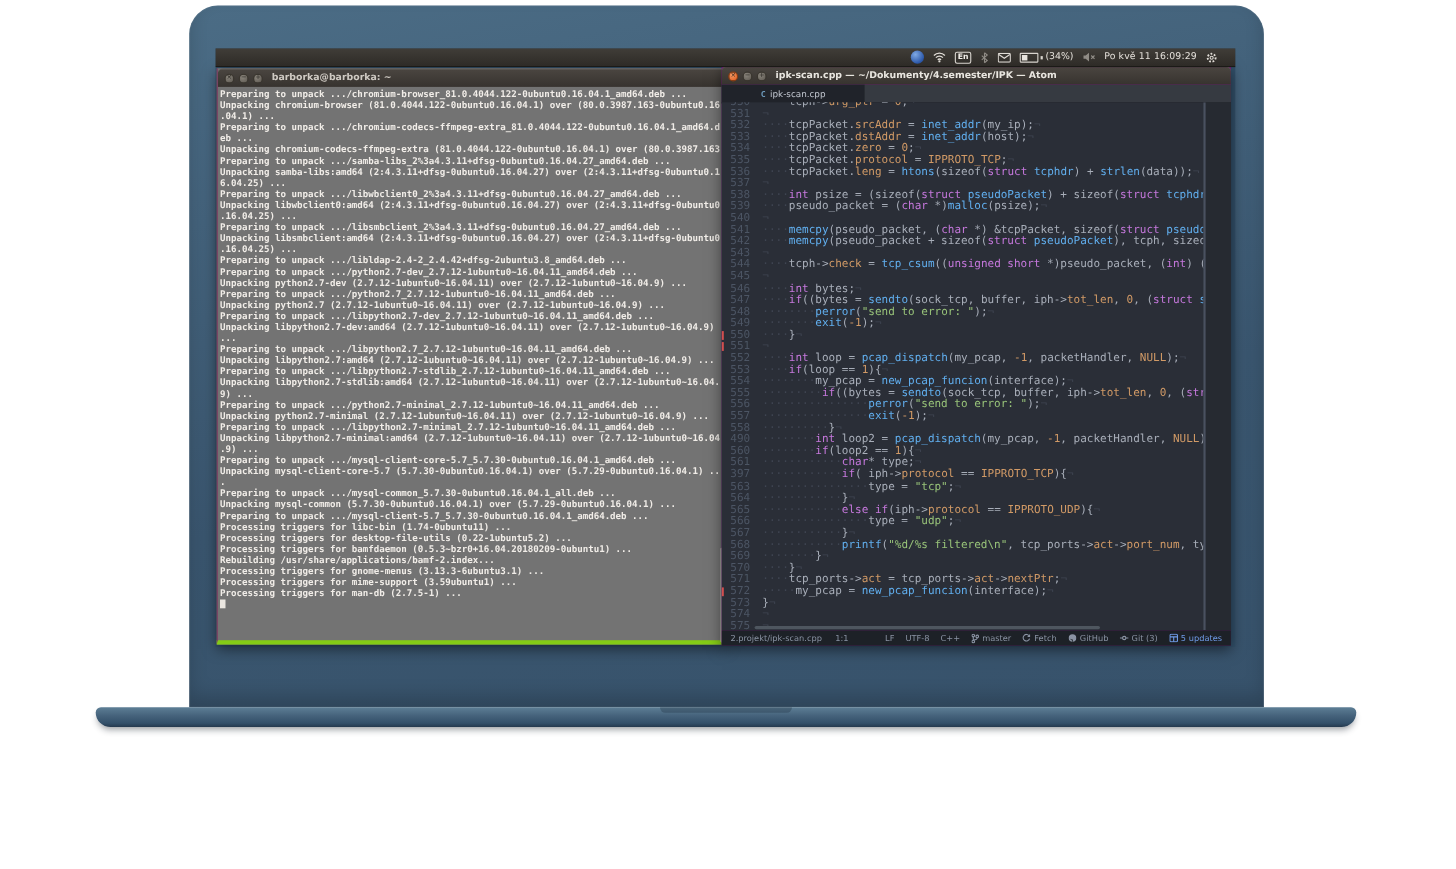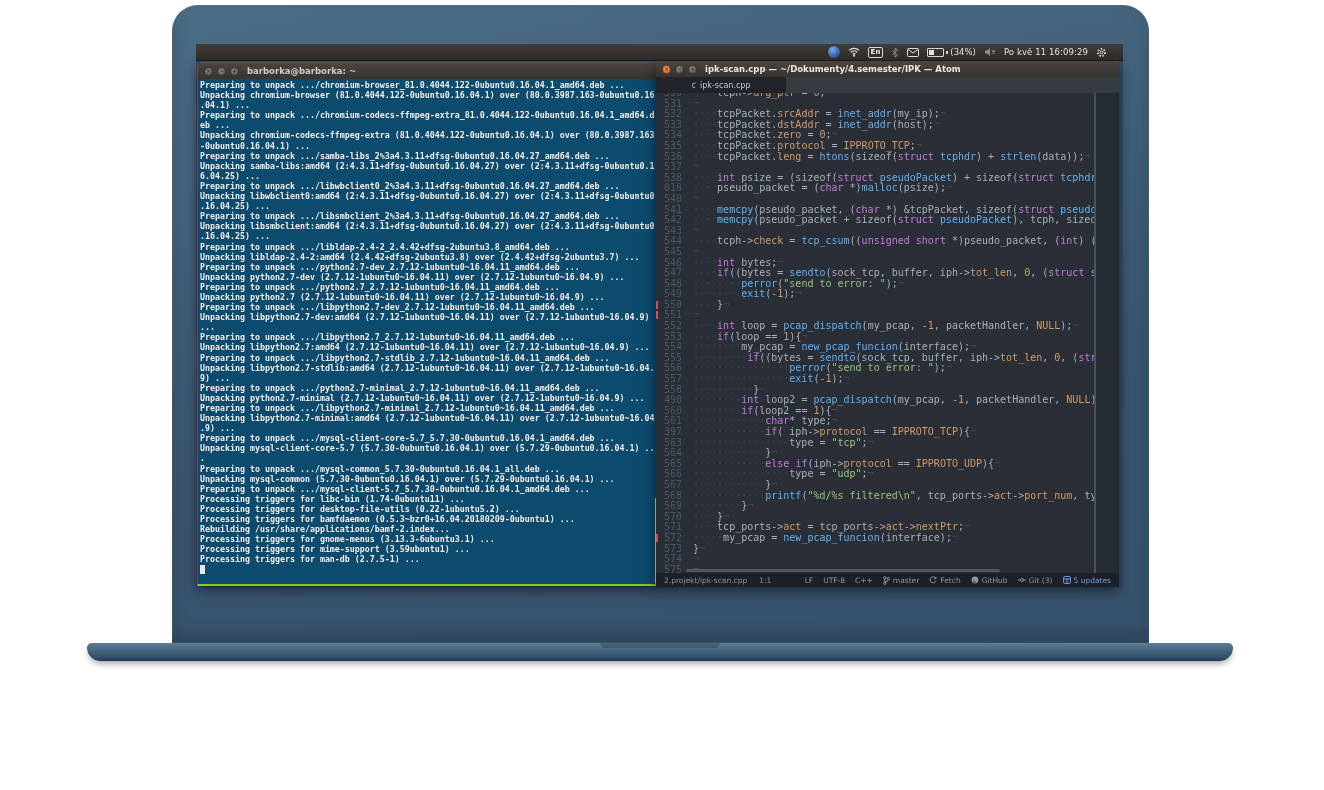--- a/index.html
+++ b/index.html
@@ -26,21 +26,21 @@
   .clock{letter-spacing:.1px}
   
   .win{position:absolute;box-shadow:0 4px 12px rgba(0,0,0,.5)}
   .tbar{height:17px;background:linear-gradient(#4a4540,#37332f);border-radius:5px 5px 0 0;
     display:flex;align-items:center;padding:0 6px;gap:4px;border-top:1px solid #5c5751;box-sizing:border-box}
   .wbtn{width:9px;height:9px;border-radius:50%;background:radial-gradient(circle at 35% 30%,#8a857c,#5c5750);
     border:1px solid #3a362f;box-sizing:border-box;font-size:6px;line-height:6px;text-align:center;color:#26231f}
   .wbtn.orange{background:radial-gradient(circle at 35% 30%,#f59a63,#dd5b1f);border-color:#8c3d12}
   .wtitle{font-size:8.5px;font-weight:bold;margin-left:4px;white-space:nowrap}
   
-  .term{left:1px;top:18px;width:462px;height:524px;background:#0c4a6e;border-left:1px solid #7c3a62;border-bottom:2px solid #84cc16;box-sizing:border-box}
+  .term{left:1px;top:18px;width:462px;height:524px;background:#737373;border-left:1px solid #7c3a62;border-bottom:4px solid #84cc16;box-sizing:border-box}
   .term .wtitle{color:#cfcac3}
   .term-body{position:absolute;top:17px;left:0;right:0;bottom:0;padding:1px 0 0 2px;
     font-family:"DejaVu Sans Mono",monospace;font-size:8.3px;font-weight:bold;color:#f1ede8;overflow:hidden}
   .tl{height:10.1px;line-height:10.1px;white-space:pre}
   .cursor{display:inline-block;width:4.6px;height:8.6px;background:#eae6e0;vertical-align:-1px}
   .term-sb{position:absolute;right:1px;top:436px;width:3px;height:86px;background:#c9c4bc;border-radius:1px}
   
   .atom{left:460px;top:16px;width:463px;height:527px;background:#701a75}
   .atom .wtitle{color:#e9e6e0}
   .tabs{position:absolute;top:17px;left:0;right:0;height:16px;background:#363a41;border-bottom:1px solid #1a1c20;display:flex}
@@ -119,32 +119,30 @@
         <span class="wbtn">+</span>
         <span class="wtitle">barborka@barborka: ~</span>
       </div>
       <div class="term-body">
           <div class="tl">Preparing to unpack .../chromium-browser_81.0.4044.122-0ubuntu0.16.04.1_amd64.deb ...</div>
           <div class="tl">Unpacking chromium-browser (81.0.4044.122-0ubuntu0.16.04.1) over (80.0.3987.163-0ubuntu0.16</div>
           <div class="tl">.04.1) ...</div>
           <div class="tl">Preparing to unpack .../chromium-codecs-ffmpeg-extra_81.0.4044.122-0ubuntu0.16.04.1_amd64.d</div>
           <div class="tl">eb ...</div>
           <div class="tl">Unpacking chromium-codecs-ffmpeg-extra (81.0.4044.122-0ubuntu0.16.04.1) over (80.0.3987.163</div>
-          <div class="tl">-0ubuntu0.16.04.1) ...</div>
           <div class="tl">Preparing to unpack .../samba-libs_2%3a4.3.11+dfsg-0ubuntu0.16.04.27_amd64.deb ...</div>
           <div class="tl">Unpacking samba-libs:amd64 (2:4.3.11+dfsg-0ubuntu0.16.04.27) over (2:4.3.11+dfsg-0ubuntu0.1</div>
           <div class="tl">6.04.25) ...</div>
           <div class="tl">Preparing to unpack .../libwbclient0_2%3a4.3.11+dfsg-0ubuntu0.16.04.27_amd64.deb ...</div>
           <div class="tl">Unpacking libwbclient0:amd64 (2:4.3.11+dfsg-0ubuntu0.16.04.27) over (2:4.3.11+dfsg-0ubuntu0</div>
           <div class="tl">.16.04.25) ...</div>
           <div class="tl">Preparing to unpack .../libsmbclient_2%3a4.3.11+dfsg-0ubuntu0.16.04.27_amd64.deb ...</div>
           <div class="tl">Unpacking libsmbclient:amd64 (2:4.3.11+dfsg-0ubuntu0.16.04.27) over (2:4.3.11+dfsg-0ubuntu0</div>
           <div class="tl">.16.04.25) ...</div>
           <div class="tl">Preparing to unpack .../libldap-2.4-2_2.4.42+dfsg-2ubuntu3.8_amd64.deb ...</div>
-          <div class="tl">Unpacking libldap-2.4-2:amd64 (2.4.42+dfsg-2ubuntu3.8) over (2.4.42+dfsg-2ubuntu3.7) ...</div>
           <div class="tl">Preparing to unpack .../python2.7-dev_2.7.12-1ubuntu0~16.04.11_amd64.deb ...</div>
           <div class="tl">Unpacking python2.7-dev (2.7.12-1ubuntu0~16.04.11) over (2.7.12-1ubuntu0~16.04.9) ...</div>
           <div class="tl">Preparing to unpack .../python2.7_2.7.12-1ubuntu0~16.04.11_amd64.deb ...</div>
           <div class="tl">Unpacking python2.7 (2.7.12-1ubuntu0~16.04.11) over (2.7.12-1ubuntu0~16.04.9) ...</div>
           <div class="tl">Preparing to unpack .../libpython2.7-dev_2.7.12-1ubuntu0~16.04.11_amd64.deb ...</div>
           <div class="tl">Unpacking libpython2.7-dev:amd64 (2.7.12-1ubuntu0~16.04.11) over (2.7.12-1ubuntu0~16.04.9)</div>
           <div class="tl">...</div>
           <div class="tl">Preparing to unpack .../libpython2.7_2.7.12-1ubuntu0~16.04.11_amd64.deb ...</div>
           <div class="tl">Unpacking libpython2.7:amd64 (2.7.12-1ubuntu0~16.04.11) over (2.7.12-1ubuntu0~16.04.9) ...</div>
           <div class="tl">Preparing to unpack .../libpython2.7-stdlib_2.7.12-1ubuntu0~16.04.11_amd64.deb ...</div>
@@ -190,21 +188,21 @@
         <div class="code">
             <div class="crow"><span class="lnum">530</span><span class="tk-d">····</span><span class="tk-p">tcph-&gt;</span><span class="tk-m">urg_ptr</span><span class="tk-p"> = </span><span class="tk-m">0</span><span class="tk-p">;</span><span class="tk-d">¬</span></div>
             <div class="crow"><span class="lnum">531</span><span class="tk-d">¬</span></div>
             <div class="crow"><span class="lnum">532</span><span class="tk-d">····</span><span class="tk-p">tcpPacket.</span><span class="tk-m">srcAddr</span><span class="tk-p"> = </span><span class="tk-f">inet_addr</span><span class="tk-p">(my_ip);</span><span class="tk-d">¬</span></div>
             <div class="crow"><span class="lnum">533</span><span class="tk-d">····</span><span class="tk-p">tcpPacket.</span><span class="tk-m">dstAddr</span><span class="tk-p"> = </span><span class="tk-f">inet_addr</span><span class="tk-p">(host);</span><span class="tk-d">¬</span></div>
             <div class="crow"><span class="lnum">534</span><span class="tk-d">····</span><span class="tk-p">tcpPacket.</span><span class="tk-m">zero</span><span class="tk-p"> = </span><span class="tk-m">0</span><span class="tk-p">;</span><span class="tk-d">¬</span></div>
             <div class="crow"><span class="lnum">535</span><span class="tk-d">····</span><span class="tk-p">tcpPacket.</span><span class="tk-m">protocol</span><span class="tk-p"> = </span><span class="tk-m">IPPROTO_TCP</span><span class="tk-p">;</span><span class="tk-d">¬</span></div>
             <div class="crow"><span class="lnum">536</span><span class="tk-d">····</span><span class="tk-p">tcpPacket.</span><span class="tk-m">leng</span><span class="tk-p"> = </span><span class="tk-f">htons</span><span class="tk-p">(sizeof(</span><span class="tk-k">struct</span><span class="tk-p"> </span><span class="tk-f">tcphdr</span><span class="tk-p">) + </span><span class="tk-f">strlen</span><span class="tk-p">(data));</span><span class="tk-d">¬</span></div>
             <div class="crow"><span class="lnum">537</span><span class="tk-d">¬</span></div>
             <div class="crow"><span class="lnum">538</span><span class="tk-d">····</span><span class="tk-k">int</span><span class="tk-p"> psize = (sizeof(</span><span class="tk-k">struct</span><span class="tk-p"> </span><span class="tk-f">pseudoPacket</span><span class="tk-p">) + sizeof(</span><span class="tk-k">struct</span><span class="tk-p"> </span><span class="tk-f">tcphdr</span><span class="tk-p">) + </span><span class="tk-f">strlen</span><span class="tk-p">(data));</span><span class="tk-d">¬</span></div>
-            <div class="crow"><span class="lnum">818</span><span class="tk-d">····</span><span class="tk-p">pseudo_packet = (</span><span class="tk-k">char</span><span class="tk-p"> *)</span><span class="tk-f">malloc</span><span class="tk-p">(psize);</span><span class="tk-d">¬</span></div>
+            <div class="crow"><span class="lnum">539</span><span class="tk-d">····</span><span class="tk-p">pseudo_packet = (</span><span class="tk-k">char</span><span class="tk-p"> *)</span><span class="tk-f">malloc</span><span class="tk-p">(psize);</span><span class="tk-d">¬</span></div>
             <div class="crow"><span class="lnum">540</span><span class="tk-d">¬</span></div>
             <div class="crow"><span class="lnum">541</span><span class="tk-d">····</span><span class="tk-f">memcpy</span><span class="tk-p">(pseudo_packet, (</span><span class="tk-k">char</span><span class="tk-p"> *) &amp;tcpPacket, sizeof(</span><span class="tk-k">struct</span><span class="tk-p"> </span><span class="tk-f">pseudoPacket</span><span class="tk-p">));</span><span class="tk-d">¬</span></div>
             <div class="crow"><span class="lnum">542</span><span class="tk-d">····</span><span class="tk-f">memcpy</span><span class="tk-p">(pseudo_packet + sizeof(</span><span class="tk-k">struct</span><span class="tk-p"> </span><span class="tk-f">pseudoPacket</span><span class="tk-p">), tcph, sizeof(</span><span class="tk-k">struct</span><span class="tk-p"> </span><span class="tk-f">tcphdr</span><span class="tk-p">) + </span><span class="tk-f">strlen</span><span class="tk-p">(data));</span></div>
             <div class="crow"><span class="lnum">543</span><span class="tk-d">¬</span></div>
             <div class="crow"><span class="lnum">544</span><span class="tk-d">····</span><span class="tk-p">tcph-&gt;</span><span class="tk-m">check</span><span class="tk-p"> = </span><span class="tk-f">tcp_csum</span><span class="tk-p">((</span><span class="tk-k">unsigned short</span><span class="tk-p"> *)pseudo_packet, (</span><span class="tk-k">int</span><span class="tk-p">) (sizeof(</span><span class="tk-k">struct</span><span class="tk-p"> </span><span class="tk-f">pseudoPacket</span><span class="tk-p">) + sizeo</span></div>
             <div class="crow"><span class="lnum">545</span><span class="tk-d">¬</span></div>
             <div class="crow"><span class="lnum">546</span><span class="tk-d">····</span><span class="tk-k">int</span><span class="tk-p"> bytes;</span><span class="tk-d">¬</span></div>
             <div class="crow"><span class="lnum">547</span><span class="tk-d">····</span><span class="tk-k">if</span><span class="tk-p">((bytes = </span><span class="tk-f">sendto</span><span class="tk-p">(sock_tcp, buffer, iph-&gt;</span><span class="tk-m">tot_len</span><span class="tk-p">, </span><span class="tk-m">0</span><span class="tk-p">, (</span><span class="tk-k">struct</span><span class="tk-p"> </span><span class="tk-f">sockaddr</span><span class="tk-p"> *)&amp;sin, sizeof(sin))) &lt; </span></div>
             <div class="crow"><span class="lnum">548</span><span class="tk-d">········</span><span class="tk-f">perror</span><span class="tk-p">(</span><span class="tk-s">"send to error: "</span><span class="tk-p">);</span><span class="tk-d">¬</span></div>
             <div class="crow"><span class="lnum">549</span><span class="tk-d">········</span><span class="tk-f">exit</span><span class="tk-p">(</span><span class="tk-m">-1</span><span class="tk-p">);</span><span class="tk-d">¬</span></div>

